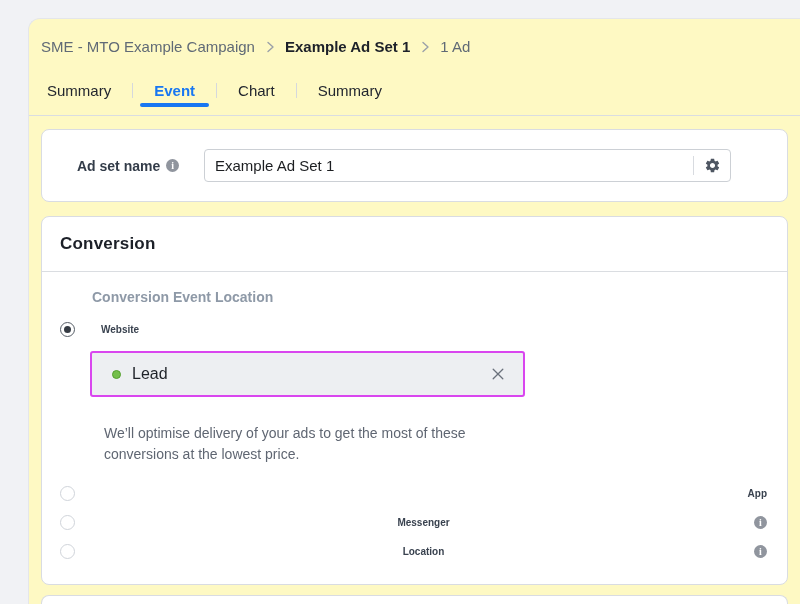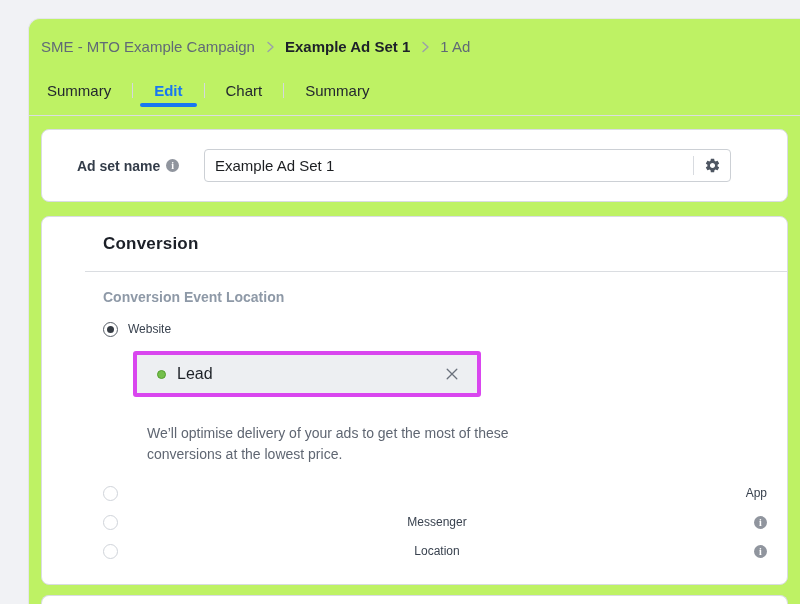--- a/index.html
+++ b/index.html
@@ -6,21 +6,21 @@
   html,body { width:800px; height:604px; overflow:hidden; }
   body {
     background:#f1f2f5;
     font-family:"Liberation Sans", sans-serif;
     -webkit-font-smoothing:antialiased;
   }
   .panel {
     position:relative;
     margin:18px 0 0 28px;
     width:772px; height:586px;
-    background:#bef264;
+    background:#fef9c3;
     border:1px solid #e4e6ea;
     border-right:none; border-bottom:none;
     border-radius:12px 0 0 0;
   }
   
   .breadcrumb {
     display:flex; align-items:center;
     padding:19px 0 0 12px;
     font-size:15px; color:#606a76;
   }
@@ -36,21 +36,21 @@
   .tab { position:relative; margin-right:21px; cursor:pointer; line-height:17px; }
   .tab.active { color:#1877f2; font-weight:bold; }
   .tab.active::after {
     content:""; position:absolute; left:-14px; right:-14px; bottom:-8px;
     height:4px; border-radius:2px; background:#1877f2;
   }
   .tab-sep { width:1px; height:15px; background:#d5d8dd; margin-right:21px; }
   .tabs-divider { height:1px; background:#dadde1; margin-top:16px; }
   
   .content { padding:13px 12px 0 12px; }
-  .card { background:#fff; border:1px solid #d9dce2; border-radius:8px;padding-left:43px; }
+  .card { background:#fff; border:1px solid #d9dce2; border-radius:8px; }
   .name-card { height:73px; display:flex; align-items:center; padding:0 56px 0 35px; }
   .field-label {
     display:flex; align-items:center; width:127px; flex:none;
     font-size:14px; font-weight:bold; color:#333c49;
   }
   .info-icon {
     width:13px; height:13px; border-radius:50%;
     background:#90959e; color:#fff;
     font-size:10px; font-weight:bold; font-family:"Liberation Serif", serif;
     display:inline-flex; align-items:center; justify-content:center;
@@ -72,38 +72,38 @@
     background:none; border:none; cursor:pointer;
   }
   
   .conversion-card { margin-top:14px; height:369px; }
   .conv-header {
     height:55px; display:flex; align-items:center; padding-left:18px;
     font-size:17px; font-weight:bold; color:#1c2028; letter-spacing:.2px;
     border-bottom:1px solid #dadde1;
   }
   .conv-body { padding:17px 20px 0 18px; }
-  .section-label { font-size:14px; font-weight:bold; color:#8e99a7; line-height:16px; }
+  .section-label { font-size:14px; font-weight:bold; color:#8e99a7; line-height:16px;margin-left:32px; }
   .option-row { display:flex; align-items:center; margin-top:16px; cursor:pointer; }
   .option-row.mt20 { margin-top:20px;justify-content:space-between; }
   .option-row.mt12 { margin-top:12px;justify-content:space-between; }
   .radio {
     width:15px; height:15px; border-radius:50%;
     border:1px solid #d0d4da; background:#fff; position:relative; flex:none;
   }
   .radio.selected { border-color:#565d66; }
   .radio.selected::after {
     content:""; position:absolute; left:3px; top:3px;
     width:7px; height:7px; border-radius:50%; background:#363c44;
   }
-  .option-label { margin-left:10px; font-size:12px; font-weight:normal; color:#39424f; line-height:17px; }
+  .option-label { margin-left:26px; font-size:10px; font-weight:bold; color:#39424f; line-height:17px; }
   .option-row .info-icon { margin-left:8px; }
   .event-pill {
-    margin:13px 0 0 30px; width:348px; height:46px;
-    background:#edeff2; border:4px solid #d946ef; border-radius:3px;
+    margin:13px 0 0 30px; width:435px; height:46px;
+    background:#edeff2; border:2px solid #d946ef; border-radius:3px;
     display:flex; align-items:center; padding:0 14px 0 20px;
   }
   .status-dot {
     width:9px; height:9px; border-radius:50%;
     background:#74bf4b; border:1px solid #549f2f; flex:none;
   }
   .event-name { margin-left:11px; font-size:16px; color:#1e2228; }
   .close-btn {
     margin-left:auto; background:none; border:none; cursor:pointer;
     display:flex; align-items:center; justify-content:center; padding:4px;
@@ -131,21 +131,21 @@
       <svg width="12" height="12" viewBox="0 0 12 12">
           <path d="M4 1.5 L9 6 L4 10.5" fill="none" stroke="#9aa0a8" stroke-width="1.4" stroke-linecap="round" stroke-linejoin="round"></path>
         </svg>
     </span>
     <span class="crumb">1 Ad</span>
   </div>
 
   <div class="tabs">
     <div class="tab">Summary</div>
     <div class="tab-sep"></div>
-    <div class="tab active">Edit</div>
+    <div class="tab active">Event</div>
     <div class="tab-sep"></div>
     <div class="tab">Chart</div>
     <div class="tab-sep"></div>
     <div class="tab">Summary</div>
   </div>
   <div class="tabs-divider"></div>
 
   <div class="content">
 
     <div class="card name-card">

